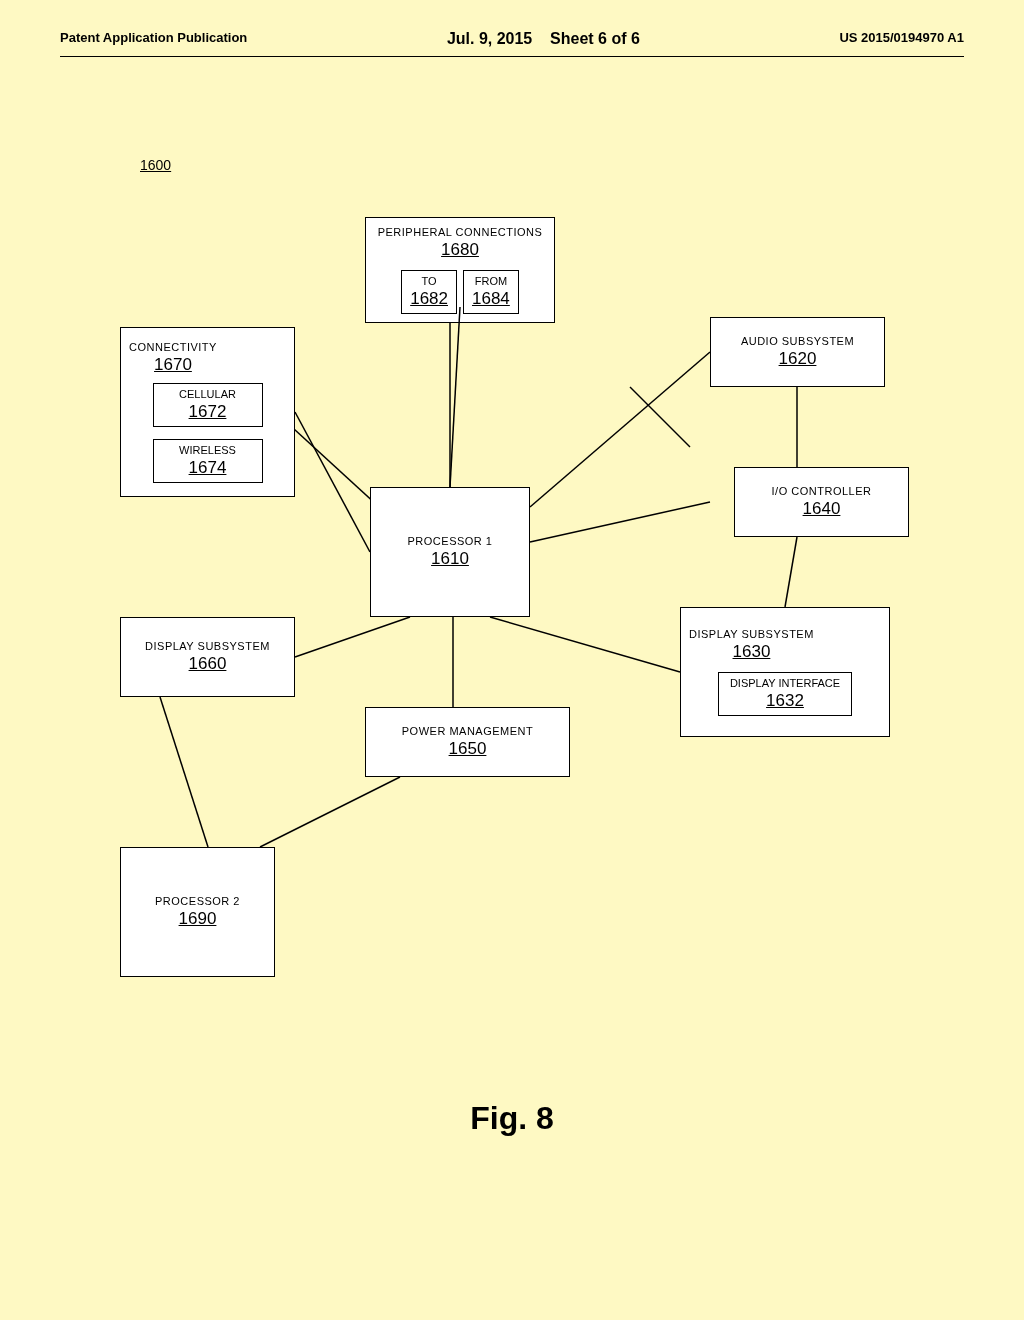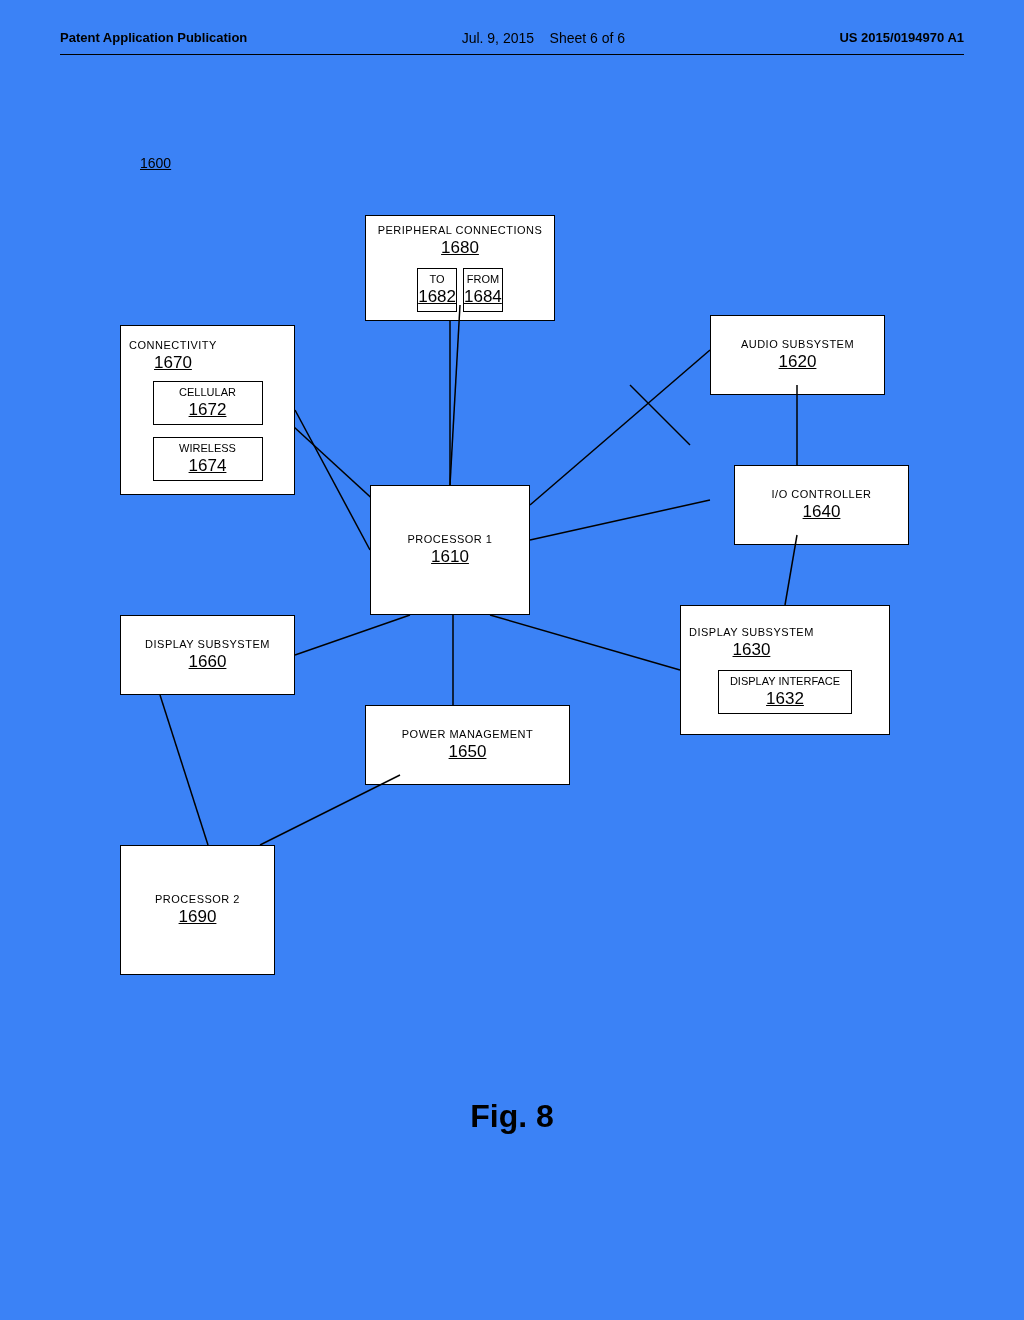--- a/index.html
+++ b/index.html
@@ -7,42 +7,43 @@
       background: #fff;
       font-family: Arial, sans-serif;
       width: 1024px;
       min-height: 1320px;
       position: relative;
     }
 
     .page {
       width: 1024px;
       min-height: 1320px;
-      background: #3b82f6;
+      background: #fef9c3;
       position: relative;
       padding: 30px 60px;
     }
 
     .header {
       display: flex;
       justify-content: space-between;
       align-items: flex-start;
       border-bottom: 1px solid #000;
       padding-bottom: 8px;
       margin-bottom: 20px;
     }
 
     .header-left {
       font-size: 13px;
       font-weight: bold;
     }
 
     .header-center {
-      font-size: 14px;
+      font-size: 16px;
       text-align: center;
+      font-weight: bold;
     }
 
     .header-right {
       font-size: 13px;
       font-weight: bold;
     }
 
     .diagram-area {
       position: relative;
       width: 100%;
@@ -71,38 +72,38 @@
     .box {
       position: absolute;
       border: 1.5px solid #000;
       background: #fff;
       display: flex;
       flex-direction: column;
       align-items: center;
       justify-content: center;
       text-align: center;
       font-size: 11px;
-      padding: 22px;
+      padding: 12px;
     }
 
     .box .box-title {
       font-weight: normal;
       font-size: 11px;
       letter-spacing: 0.5px;
     }
 
     .box .box-num {
       font-size: 17px;
       text-decoration: underline;
       margin-top: 2px;
     }
 
     .box-inner {
       border: 1.5px solid #000;
-      padding: 4px 0;
+      padding: 4px 8px;
       text-align: center;
       font-size: 11px;
       margin-top: 4px;
     }
 
     .box-inner .box-num {
       text-decoration: underline;
     }
 
     

